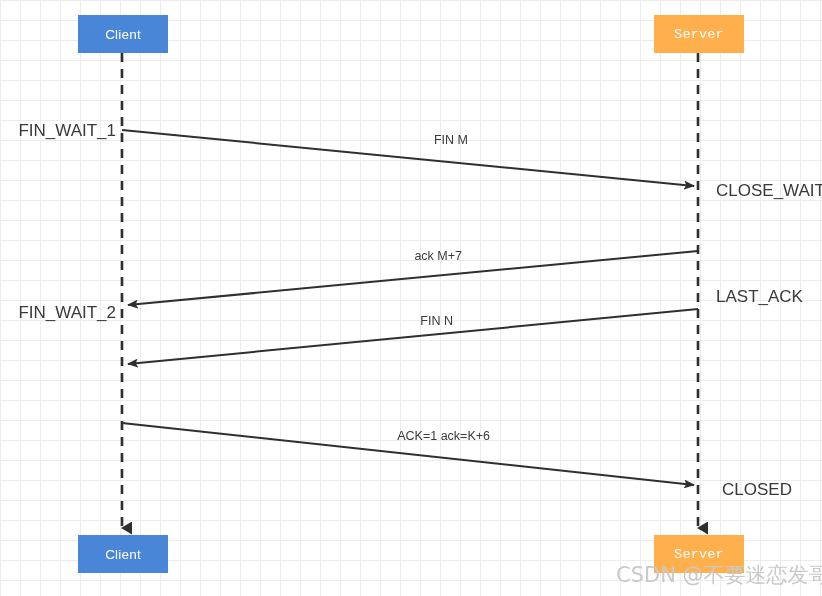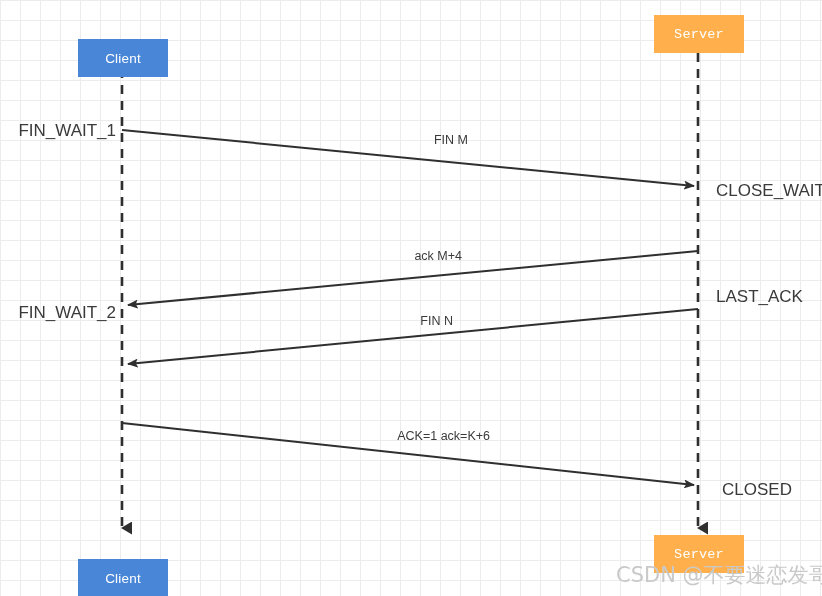--- a/index.html
+++ b/index.html
@@ -31,21 +31,21 @@
     position: absolute;
     display: flex;
     align-items: center;
     justify-content: center;
     color: #ffffff;
     font-size: 13.5px;
     font-family: "Liberation Sans", sans-serif;
     letter-spacing: 0.2px;
     box-sizing: border-box;
   }
-  .actor-client { background: #4a86d8; margin-top: 24px; }
+  .actor-client { background: #4a86d8; }
   .actor-server { background: #ffb04d; font-family: Liberation Mono, monospace; }
 
   .state-label {
     position: absolute;
     font-size: 17px;
     color: #3a3a3a;
     font-family: "Liberation Sans", sans-serif;
     white-space: nowrap;
     line-height: 1;
   }
@@ -122,21 +122,21 @@
   <div class="state-label" style="left:716px; top:182px;">CLOSE_WAIT</div>
 
   <div class="state-label right-anchor" style="right:706px; top:304px;">FIN_WAIT_2</div>
 
   <div class="state-label" style="left:716px; top:288px;">LAST_ACK</div>
 
   <div class="state-label" style="left:722px; top:481px;">CLOSED</div>
 
   <div class="msg-label" style="left:368px; top:134px; width:100px;">FIN M</div>
 
-  <div class="msg-label" style="left:362px; top:250px; width:100px;">ack M+4</div>
+  <div class="msg-label" style="left:362px; top:250px; width:100px;">ack M+7</div>
 
   <div class="msg-label" style="left:353px; top:315px; width:100px;">FIN N</div>
 
   <div class="msg-label" style="left:350px; top:430px; width:140px;">ACK=1 ack=K+6</div>
 
   <div id="watermark">CSDN @不要迷恋发哥</div>
 
 </div>
 
 </body></html>

